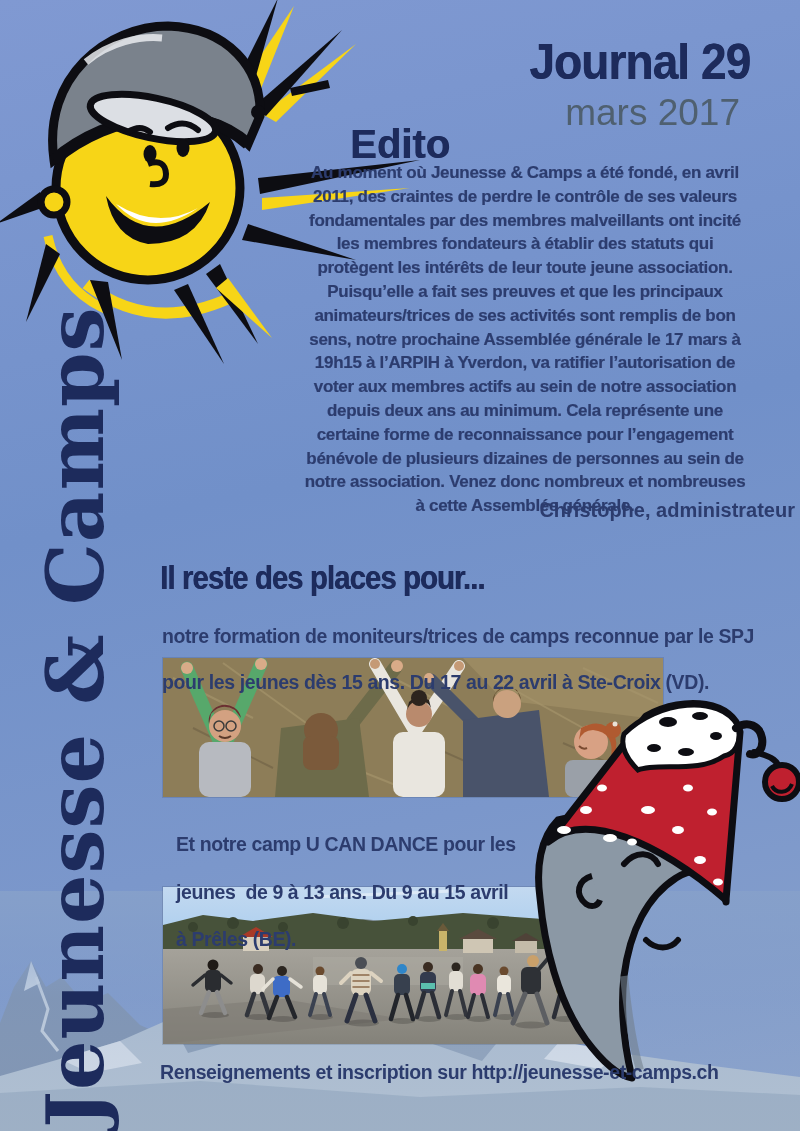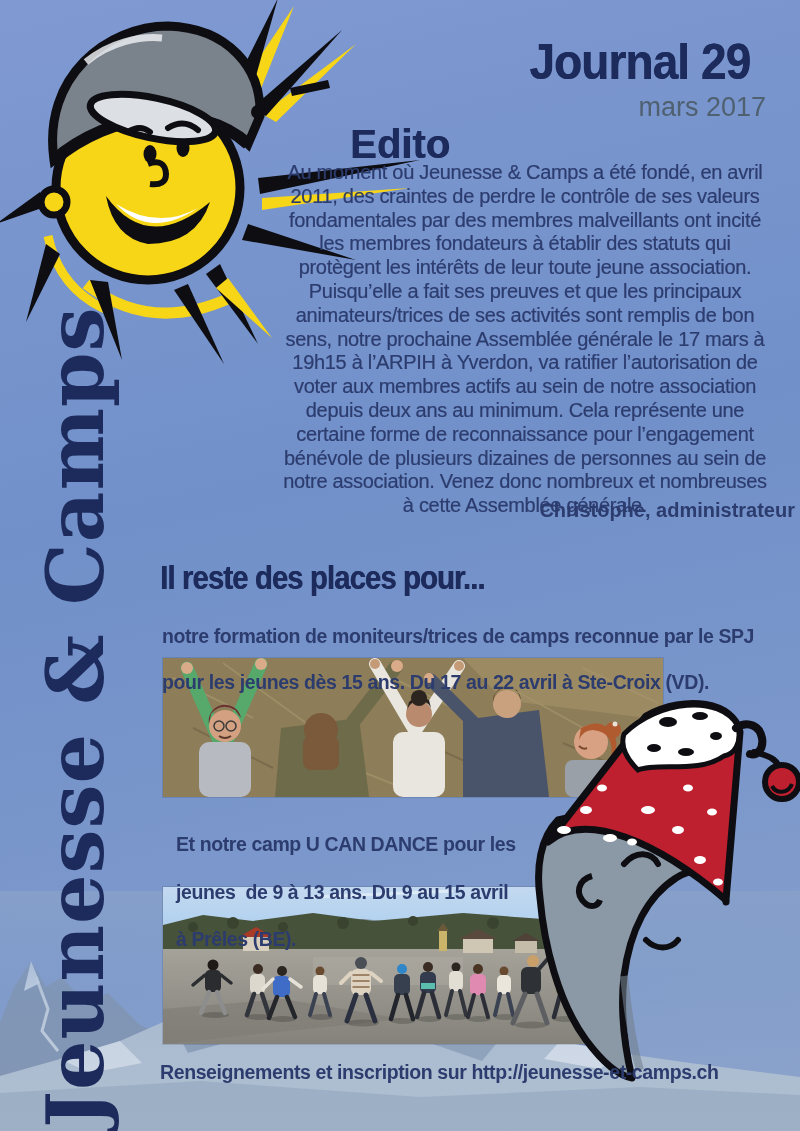--- a/index.html
+++ b/index.html
@@ -8,30 +8,30 @@
     font-family:"Liberation Sans",sans-serif;
     background:linear-gradient(168deg,var(--sky_top,#8099d2) 0%,var(--sky_mid,#7190c9) 42%,#7b97cb 70%,var(--sky_low,#8aa2cb) 100%);
   }
   .abs{position:absolute;}
   
   .journal-title{
     top:33px;right:50px;font-size:50px;font-weight:bold;color:var(--navy,#1d2b5c);
     letter-spacing:-1px;transform:scaleX(.92);transform-origin:right top;
     text-shadow:.6px 0 0 currentColor;z-index:3;
   }
-  .journal-date{top:92px;right:34px;font-size:27px;color:var(--date_slate,#4f6070);z-index:3;}
+  .journal-date{top:92px;right:60px;font-size:37px;color:var(--date_slate,#4f6070);z-index:3;}
   
   .edito-title{
     left:350px;top:122px;font-size:40px;font-weight:bold;color:var(--navy,#1d2b5c);
     text-shadow:.6px 0 0 currentColor;z-index:3;
   }
   .edito-body{left:255px;top:161px;width:540px;text-align:center;z-index:3;}
   .edito-body .line{
-    white-space:pre;font-size:20px;line-height:23.8px;letter-spacing:-.3px;
-    color:var(--body_text,#2c3c6e);font-weight:normal;-webkit-text-stroke:.2px;
+    white-space:pre;font-size:17px;line-height:23.8px;letter-spacing:-.3px;
+    color:var(--body_text,#2c3c6e);font-weight:bold;-webkit-text-stroke:.2px;
   }
   .edito-sign{
     left:255px;top:499px;width:540px;text-align:right;font-size:20px;
     color:var(--body_text,#2c3c6e);font-weight:bold;z-index:3;
   }
   
   .section-title{
     left:160px;top:558px;font-size:34px;font-weight:bold;color:var(--navy,#1d2b5c);
     letter-spacing:-1px;transform:scaleX(.86);transform-origin:left top;
     text-shadow:.6px 0 0 currentColor;white-space:pre;z-index:3;

